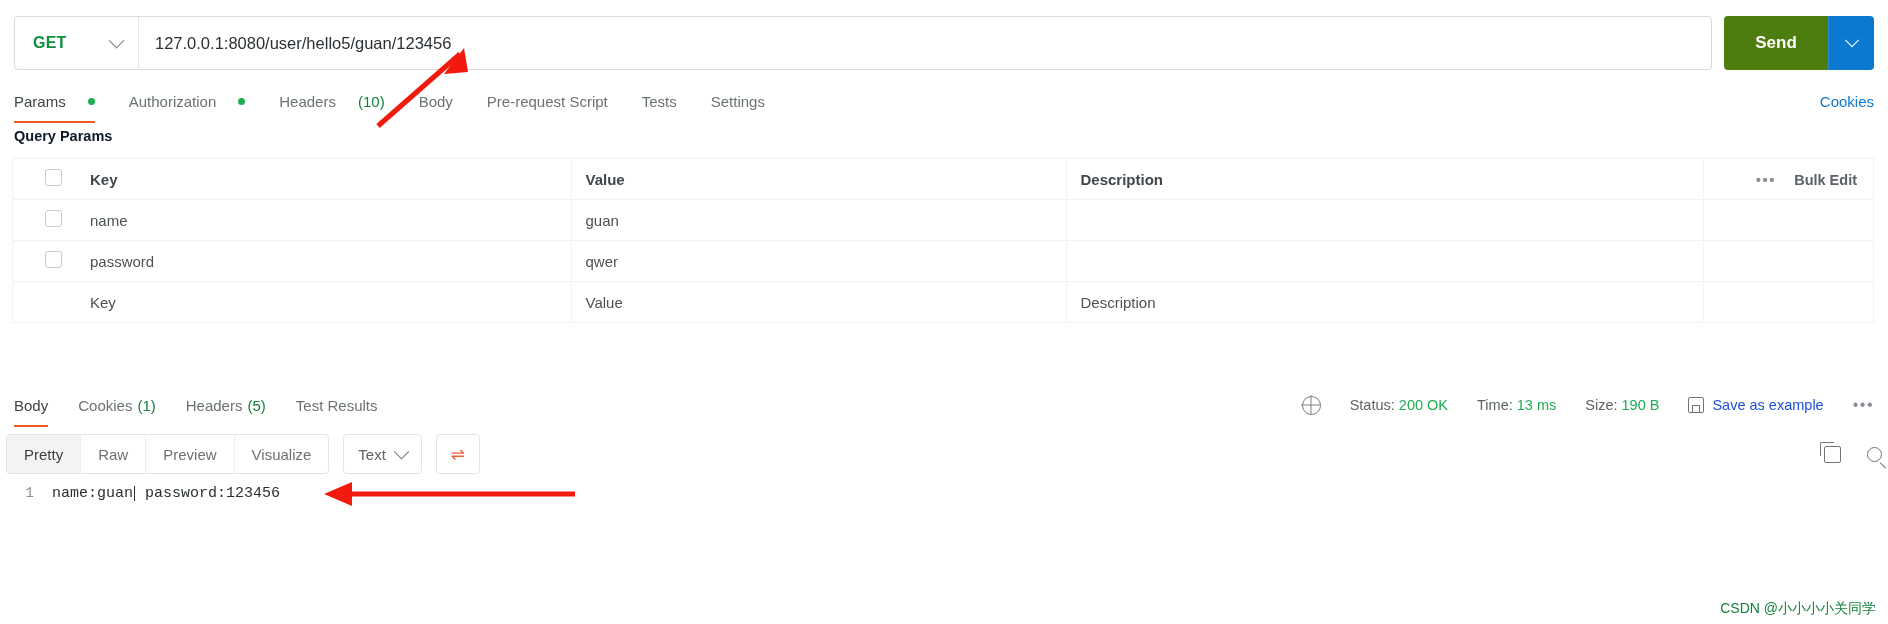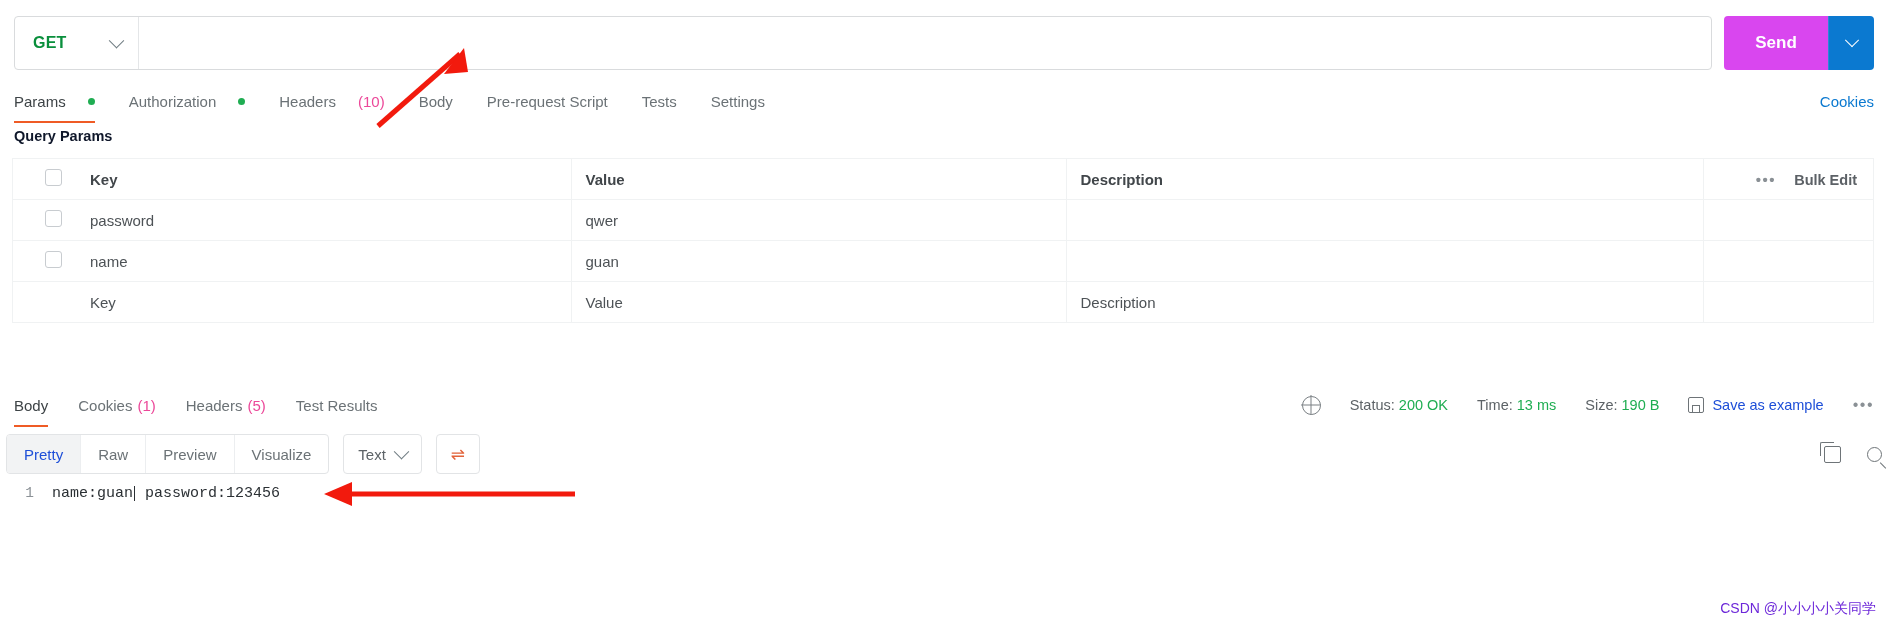--- a/index.html
+++ b/index.html
@@ -37,21 +37,21 @@
           transform: rotate(45deg) translate(-2px,-2px); }
   .url-input {
     flex: 1; height: 100%;
     border: 0; outline: none; background: transparent;
     font-size: 16.5px; color: #2b3034;
     padding: 0 16px;
     font-family: "Liberation Sans", sans-serif;
   }
   .send-group { display: flex; margin-left: 12px; }
   .send-btn {
-    background: #d946ef; color: #fff; border: 0;
+    background: #4d7c0f; color: #fff; border: 0;
     width: 104px; height: 54px;
     font-size: 17px; font-weight: bold;
     border-radius: 4px 0 0 4px; cursor: pointer;
     font-family: "Liberation Sans", sans-serif;
   }
   .send-caret {
     background: #0b79d0; width: 46px; height: 54px;
     border-radius: 0 4px 4px 0; border-left: 1px solid #2a8ad8;
     display: flex; align-items: center; justify-content: center; cursor: pointer;
   }
@@ -68,21 +68,21 @@
     font-size: 15px; color: #6b7276;
     margin-right: 34px; height: 36px; cursor: pointer;
     position: relative; white-space: nowrap;
   }
   .rtab.active { color: #3d4346; }
   .rtab.active::after {
     content: ""; position: absolute; left: 0; right: 0; bottom: -4px;
     height: 2.5px; background: #ef5b25;
   }
   .dot { width: 7px; height: 7px; border-radius: 50%; background: #1fad52; display: inline-block; }
-  .cnt { color: #ec4899; }
+  .cnt { color: #15803d; }
   .cookies-link {
     margin-left: auto; color: #0b79d0; font-size: 15px; cursor: pointer;
   }
 
   
   .qp-title {
     position: absolute; left: 14px; top: 128px;
     font-size: 14.5px; font-weight: bold; color: #0f172a;
   }
   .qp-table {
@@ -149,21 +149,21 @@
   .seg {
     display: flex; align-items: center; border: 1px solid #e2e4e6; border-radius: 4px;
     height: 40px; overflow: hidden;
   }
   .seg div {
     padding: 0 17px; height: 100%; display: flex; align-items: center;
     font-size: 15px; color: #6b7276; cursor: pointer;
     border-right: 1px solid #eceef0;
   }
   .seg div:last-child { border-right: 0; }
-  .seg div.on { background: #f2f3f4; color: #1d4ed8; }
+  .seg div.on { background: #f2f3f4; color: #404040; }
   .fmt {
     margin-left: 14px; display: flex; align-items: center; gap: 10px;
     border: 1px solid #e2e4e6; border-radius: 4px; height: 40px; padding: 0 14px;
     font-size: 15px; color: #5d6367; cursor: pointer;
   }
   .wrap-btn {
     margin-left: 14px; width: 44px; height: 40px;
     border: 1px solid #e2e4e6; border-radius: 4px;
     display: flex; align-items: center; justify-content: center; cursor: pointer;
   }
@@ -180,33 +180,34 @@
   .ln { width: 52px; text-align: right; padding-right: 18px;
         font-family: "Liberation Mono", monospace; font-size: 14.5px; color: #8b9196; }
   .code-text { font-family: "Liberation Mono", monospace; font-size: 15px; color: #2b3034; white-space: pre; }
   .caret { display: inline-block; width: 1px; height: 15px; background: #2b3034;
            vertical-align: -2px; margin: 0 1px; }
 
   
   .anno { position: absolute; pointer-events: none; }
   .wm {
     position: absolute; right: 12px; bottom: 6px;
-    font-size: 14px; color: #6d28d9;
+    font-size: 14px; color: #15803d;
     font-family: "Liberation Sans", sans-serif;
   }
 </style>
 </head>
 <body>
 
 <div class="url-row">
   <div class="url-box">
     <div class="method-select">
       <span class="method-label">GET</span>
       <span class="chev"></span>
     </div>
+    <input class="url-input" type="text" value="127.0.0.1:8080/user/hello5/guan/123456" style="">
   </div>
   <div class="send-group">
     <button class="send-btn">Send</button>
     <div class="send-caret">
       <span class="chev"></span>
     </div>
   </div>
 </div>
 
 <div class="req-tabs">
@@ -250,31 +251,31 @@
     <td class="c-desc">Description</td>
     <td class="c-act">
       <span class="dots">•••</span>
       <span class="bulk">Bulk Edit</span>
     </td>
   </tr>
   <tr>
     <td class="c-check">
       <span class="cbox"></span>
     </td>
-    <td class="c-key">password</td>
-    <td class="c-val">qwer</td>
+    <td class="c-key">name</td>
+    <td class="c-val">guan</td>
     <td class="c-desc"></td>
     <td class="c-act"></td>
   </tr>
   <tr>
     <td class="c-check">
       <span class="cbox"></span>
     </td>
-    <td class="c-key">name</td>
-    <td class="c-val">guan</td>
+    <td class="c-key">password</td>
+    <td class="c-val">qwer</td>
     <td class="c-desc"></td>
     <td class="c-act"></td>
   </tr>
   <tr>
     <td class="c-check"></td>
     <td class="c-key ph">Key</td>
     <td class="c-val ph">Value</td>
     <td class="c-desc ph">Description</td>
     <td class="c-act"></td>
   </tr>

